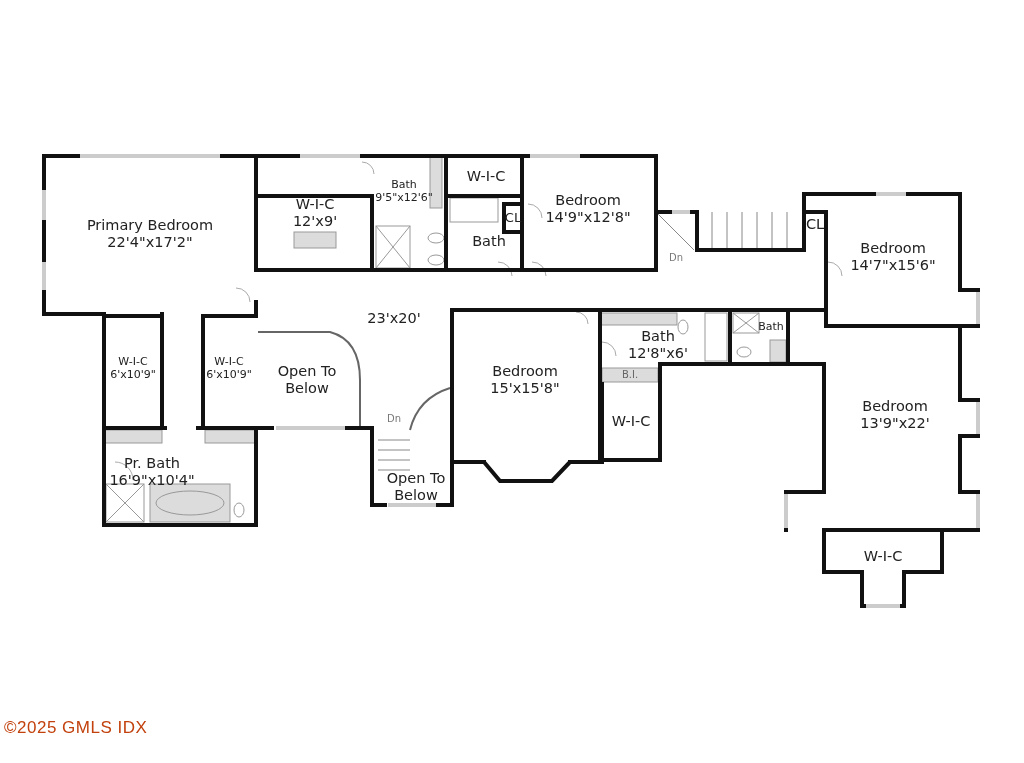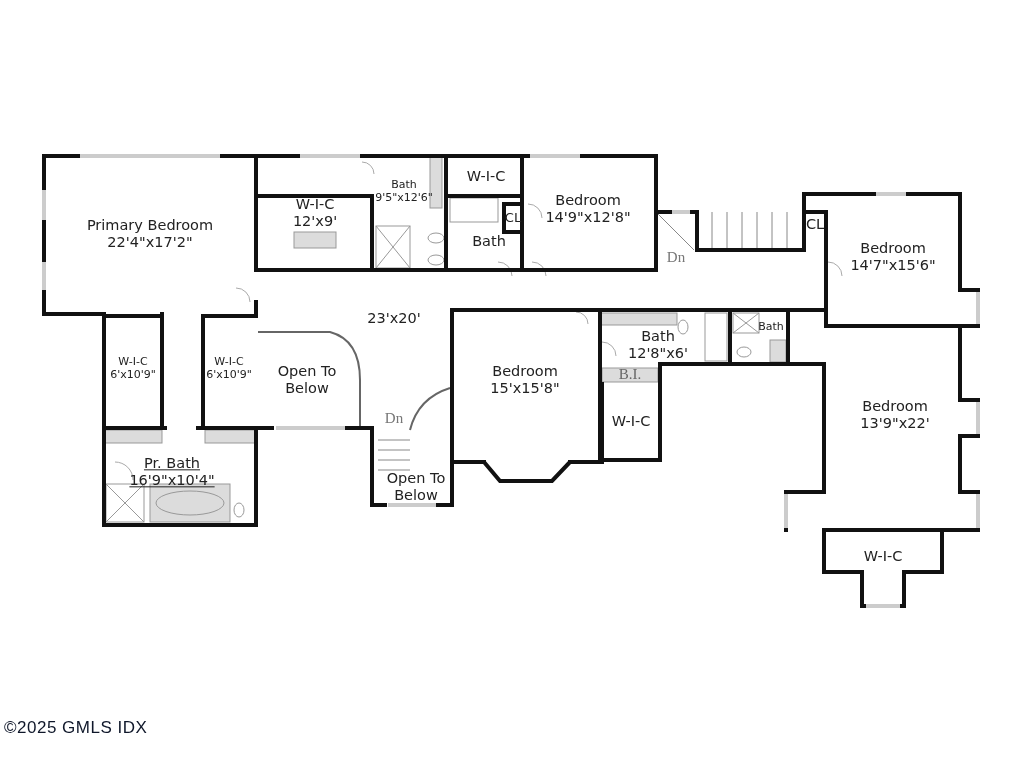--- a/index.html
+++ b/index.html
@@ -4,22 +4,22 @@
 <style>
   html,body{margin:0;padding:0;background:#fff;}
   body{width:1024px;height:763px;position:relative;overflow:hidden;font-family:"DejaVu Sans","Liberation Sans",sans-serif;}
   svg{position:absolute;left:0;top:0;}
   .lbl{position:absolute;transform:translate(-50%,-50%);text-align:center;color:#222;white-space:nowrap;line-height:1.15;}
   .lbl .n{display:block;}
   .lbl .d{display:block;}
   .s15{font-size:14.5px;}
   .s13{font-size:13px;}
   .s11{font-size:11px;}
-  .s10{font-size:15px;font-family:Liberation Serif, serif;}
-  .footer{position:absolute;left:4px;top:718px;font-size:17px;color:#0f172a;font-family:"Liberation Sans",sans-serif;letter-spacing:0.5px;}
+  .s10{font-size:10px;}
+  .footer{position:absolute;left:4px;top:718px;font-size:17px;color:#c2410c;font-family:"Liberation Sans",sans-serif;letter-spacing:0.5px;}
 </style>
 </head>
 <body>
 
 <svg width="1024" height="763" viewBox="0 0 1024 763">
   <g fill="#dcdcdc" stroke="#999" stroke-width="1">
 
     <rect x="294" y="232" width="42" height="16"></rect>
     <rect x="430" y="156" width="12" height="52"></rect>
     <rect x="104" y="430" width="58" height="13"></rect>
@@ -170,21 +170,21 @@
   <span class="n">W-I-C</span>
   <span class="d">6'x10'9"</span>
 </div>
 <div class="lbl s11" style="left:229px;top:369px;">
   <span class="n">W-I-C</span>
   <span class="d">6'x10'9"</span>
 </div>
 <div class="lbl s15" style="left:307px;top:380px;width:70px;white-space:normal;">
   <span class="n">Open To Below</span>
 </div>
-<div class="lbl s15" style="left:172px;top:472px;text-decoration:underline;">
+<div class="lbl s15" style="left:152px;top:472px;">
   <span class="n">Pr. Bath</span>
   <span class="d">16'9"x10'4"</span>
 </div>
 <div class="lbl s15" style="left:416px;top:487px;width:70px;white-space:normal;">
   <span class="n">Open To Below</span>
 </div>
 <div class="lbl s15" style="left:525px;top:380px;">
   <span class="n">Bedroom</span>
   <span class="d">15'x15'8"</span>
 </div>

